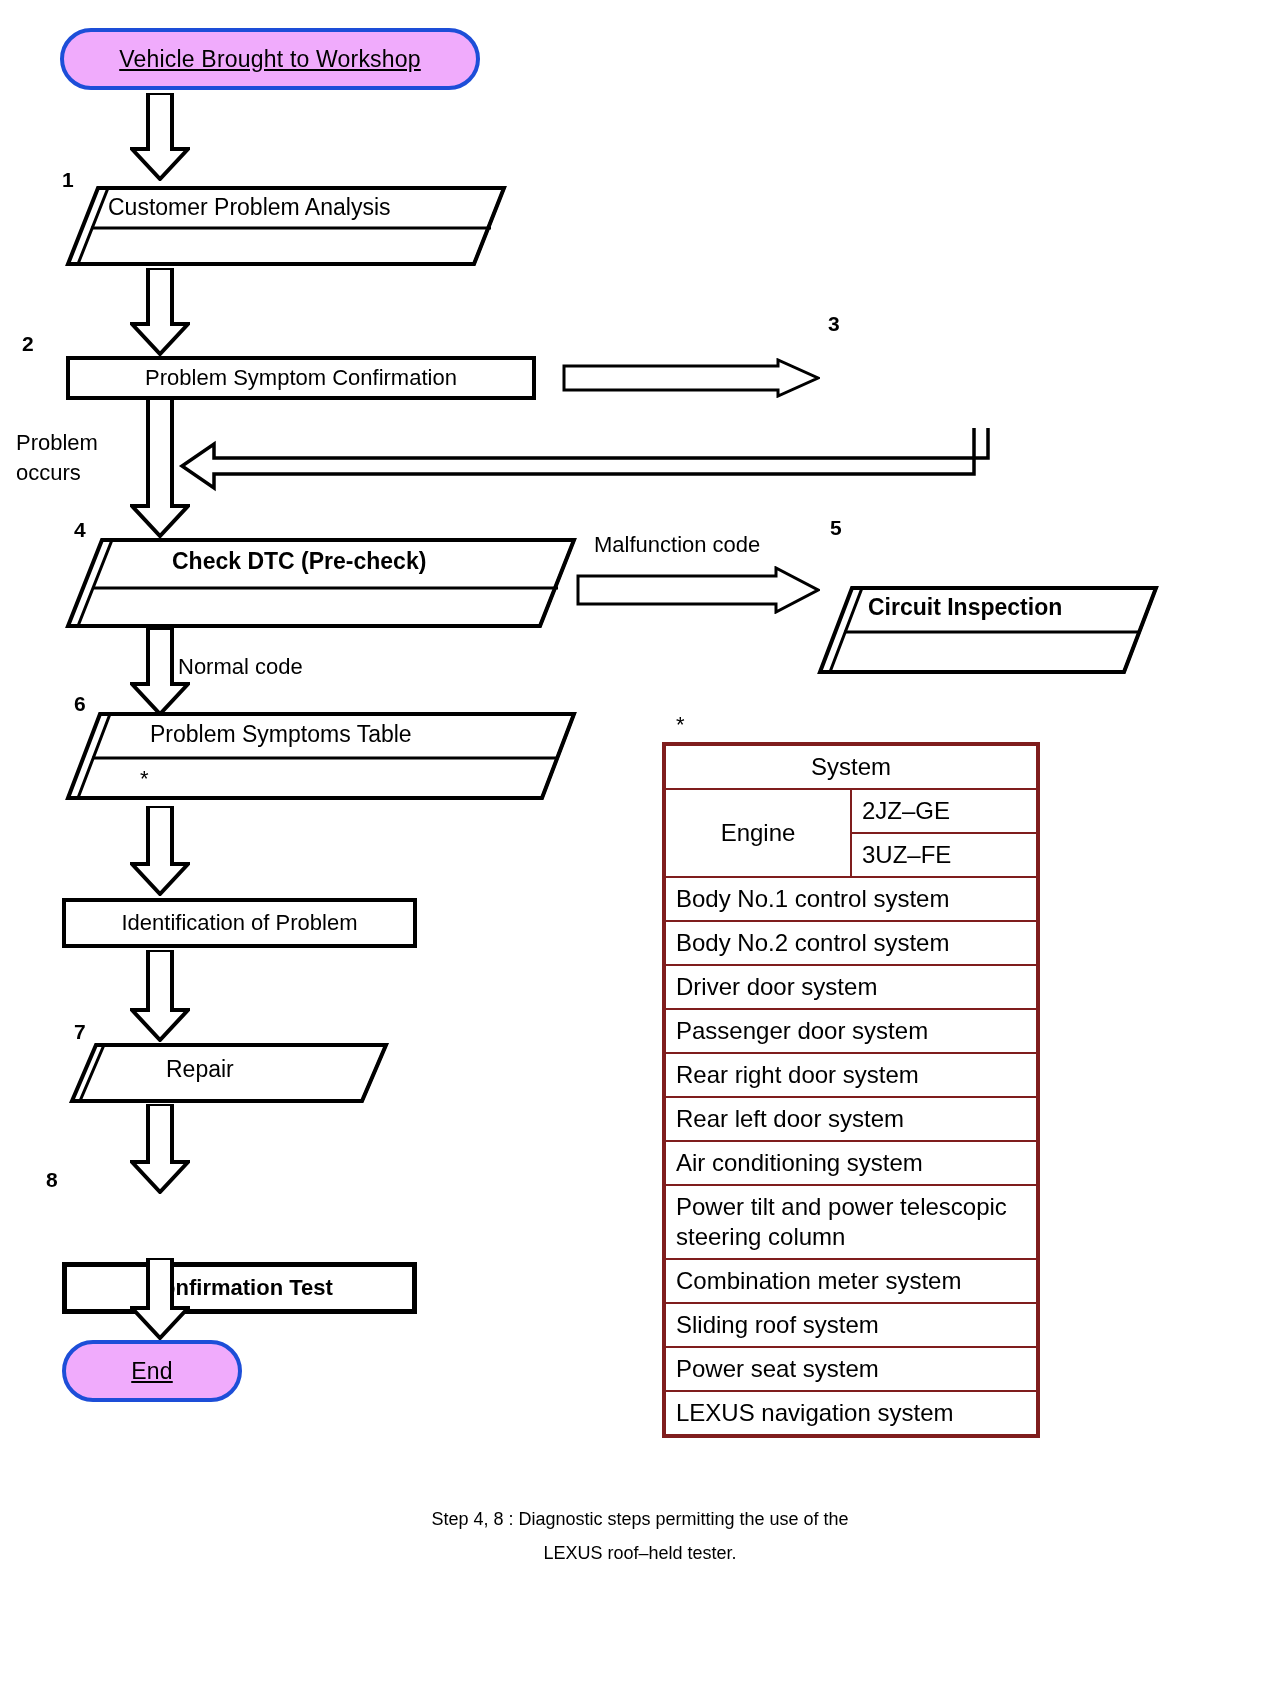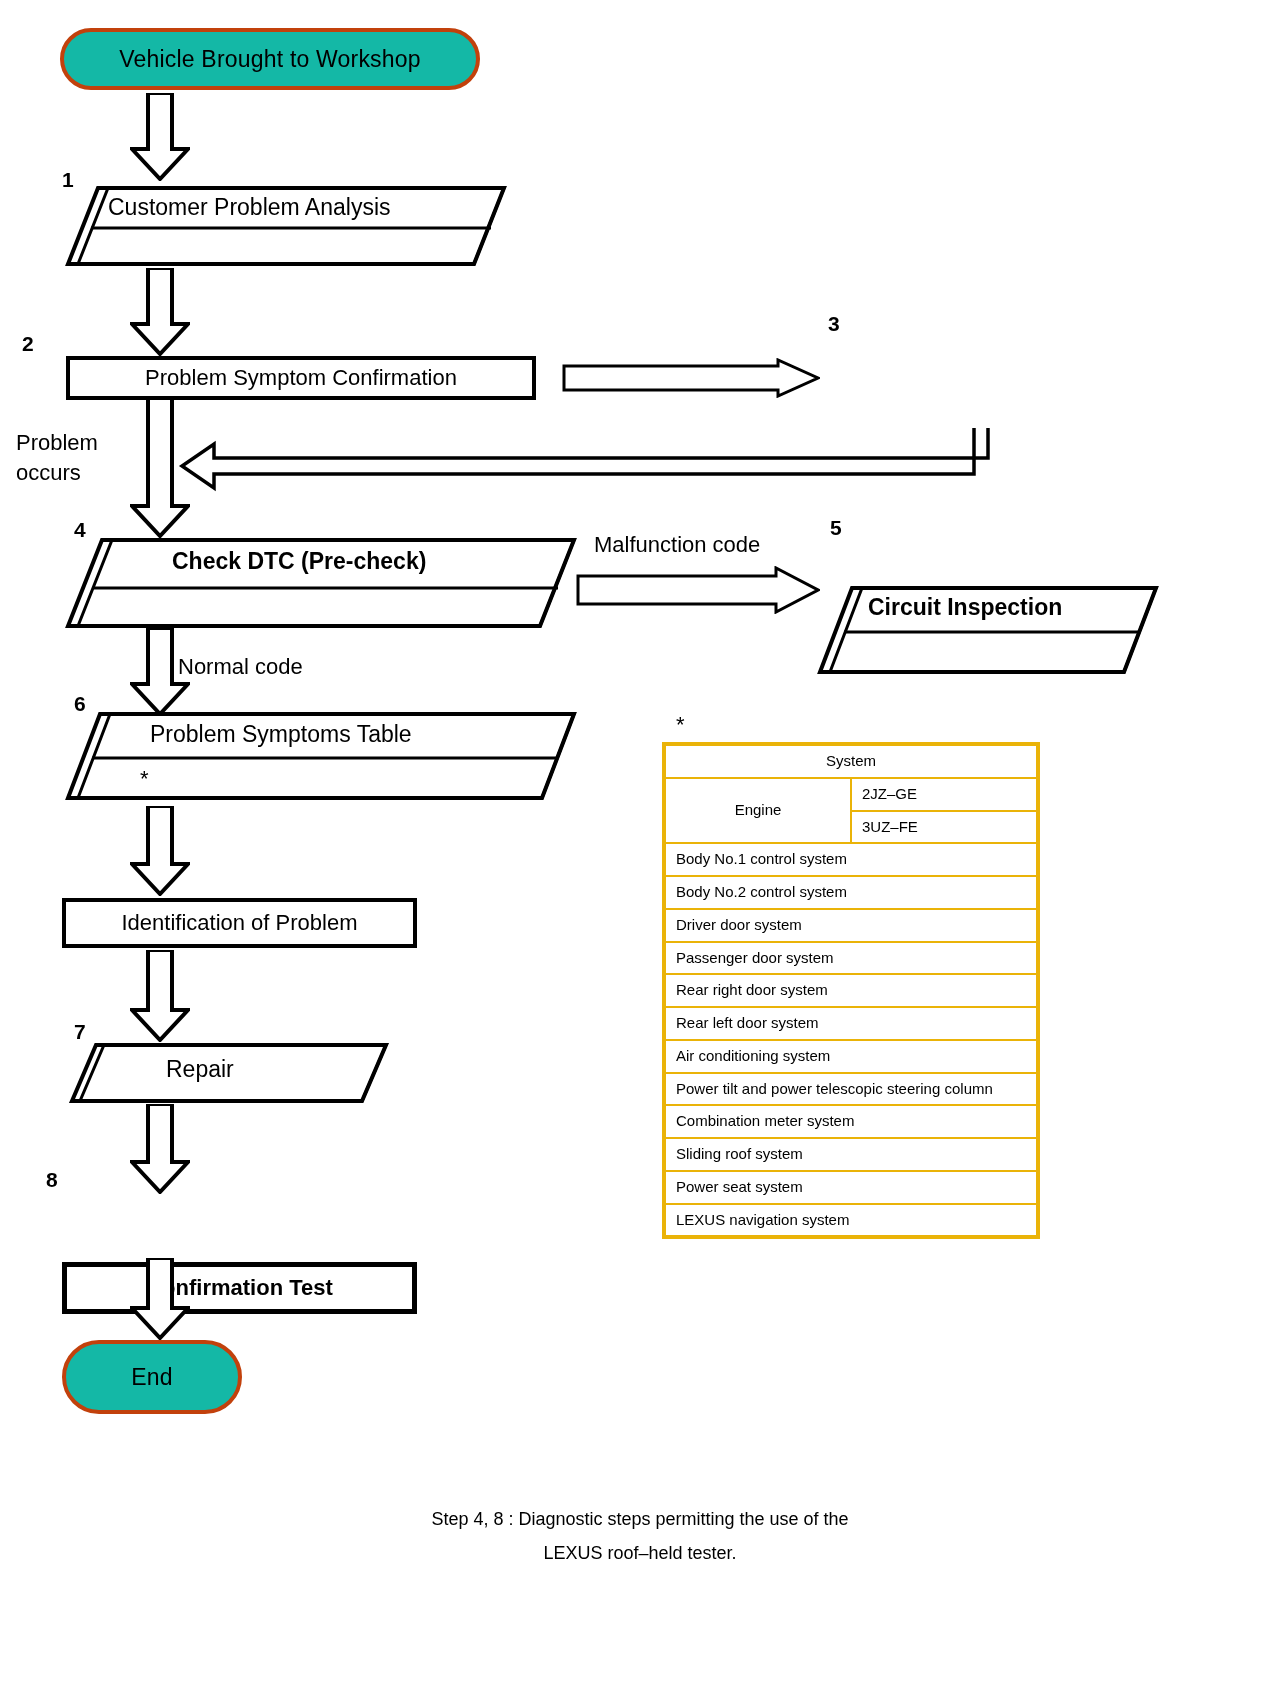--- a/index.html
+++ b/index.html
@@ -18,28 +18,29 @@
     background: #ffffff;
     overflow: hidden;
   }
 
   
   .abs { position: absolute; }
 
   
   .terminator {
     box-sizing: border-box;
-    border: 4px solid #c2410c;
+    border: 4px solid #1d4ed8;
     border-radius: 999px;
-    background: #14b8a6;
+    background: #f0abfc;
     display: flex;
     align-items: center;
     justify-content: center;
     font-size: 23px;
     letter-spacing: 0.2px;
+    text-decoration: underline;
   }
 
   
   .rectbox {
     box-sizing: border-box;
     border: 4px solid #000;
     background: #fff;
     display: flex;
     align-items: center;
     justify-content: center;
@@ -86,22 +87,22 @@
   .connector svg { display: block; }
 
   
   .systable {
     position: absolute;
     border-collapse: collapse;
     background: #fff;
     table-layout: fixed;
   }
   .systable td {
-    border: 2px solid #eab308;
-    font-size: 15px;
+    border: 2px solid #7f1d1d;
+    font-size: 24px;
     padding: 6px 10px;
     vertical-align: middle;
     line-height: 1.25;
   }
   .systable td.center { text-align: center; }
   .systable .outer-l { border-left-width: 4px; }
   .systable .outer-r { border-right-width: 4px; }
   .systable .outer-t { border-top-width: 4px; }
   .systable .outer-b { border-bottom-width: 4px; }
   .table-star {
@@ -260,21 +261,21 @@
   <div class="rectbox heavy abs" style="left:62px; top:1262px; width:355px; height:52px;font-weight:bold;">
     <span>Confirmation Test</span>
   </div>
 
   <div class="arrow" style="left:130px; top:1258px;">
     <svg width="60" height="82" viewBox="0 0 60 82">
       <polygon points="18,0 42,0 42,50 58,50 30,80 2,50 18,50" fill="#fff" stroke="#000" stroke-width="4" stroke-linejoin="miter"></polygon>
     </svg>
   </div>
 
-  <div class="terminator abs" style="left:62px; top:1340px; width:180px; height:74px;">
+  <div class="terminator abs" style="left:62px; top:1340px; width:180px; height:62px;">
     <span>End</span>
   </div>
 
   <div class="table-star" style="left:676px; top:712px;">*</div>
 
   <table class="systable" style="left:662px; top:742px; width:378px;">
     <tbody>
       <tr>
         <td class="center outer-l outer-r outer-t" colspan="2">System</td>
       </tr>

